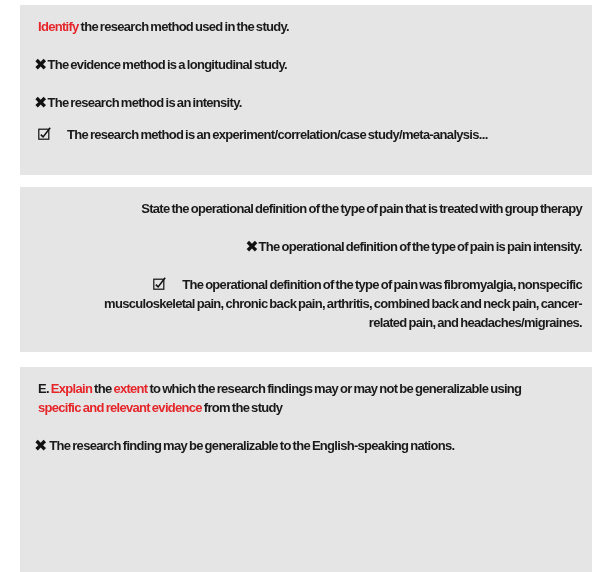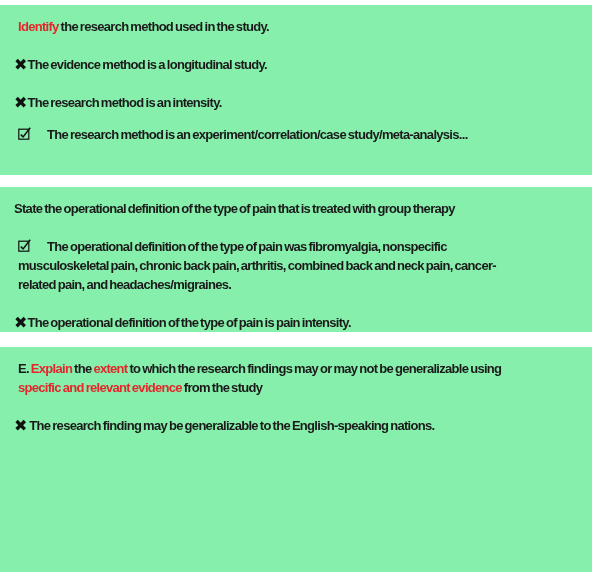--- a/index.html
+++ b/index.html
@@ -9,34 +9,34 @@
     width: 600px;
     height: 572px;
     overflow: hidden;
     font-family: "Liberation Sans", "DejaVu Sans", sans-serif;
   }
   .page {
     padding-top: 5px;
     width: 600px;
   }
   .card {
-    background: #86efac;
-    margin: 0 8px 0 0;
+    background: #e5e5e5;
+    margin: 0 8px 0 20px;
     padding: 12px 10px 0 14px;
     box-sizing: border-box;
     overflow: hidden;
     color: #1a1a1a;
     font-weight: 700;
     font-size: 13px;
     line-height: 19px;
     letter-spacing: -0.7px;
     word-spacing: -1px;
   }
   .card-1 { height: 170px; margin-bottom: 12px; }
-  .card-2 { height: 145px; margin-bottom: 15px; }
+  .card-2 { height: 165px; margin-bottom: 15px; text-align: right; }
   .card-3 { height: 252px; }
   p { margin: 0; }
   .prompt, .atext { white-space: pre-wrap; }
   .indent { margin-left: 4px; }
   .red { color: #e5262b; }
   .answer { margin-top: 19px; }
   .mt-13 { margin-top: 13px; }
   .mt-14 { margin-top: 14px; }
   .mt-30 { margin-top: 30px; }
   .xmark {
@@ -64,27 +64,27 @@
     <p class="answer"><span class="xmark">✖</span><span class="atext">The evidence method is a longitudinal study.</span></p>
     <p class="answer"><span class="xmark">✖</span><span class="atext">The research method is an intensity.</span></p>
     <p class="answer mt-13 indent"><svg class="cbox" width="13" height="13" viewBox="0 0 13 13">
           <rect x="0.8" y="2.2" width="10" height="10"></rect>
           <path d="M2.8 7.6 L5.1 9.9 L12.2 0.8"></path>
         </svg><span class="atext">The research method is an experiment/correlation/case study/meta-analysis...</span></p>
   </section>
 
   <section class="card card-2">
     <p class="prompt"><span>State the operational definition of the type of pain that is treated with group therapy</span></p>
+    <p class="answer"><span class="xmark">✖</span><span class="atext">The operational definition of the type of pain is pain intensity.</span></p>
     <p class="answer indent"><svg class="cbox" width="13" height="13" viewBox="0 0 13 13">
           <rect x="0.8" y="2.2" width="10" height="10"></rect>
           <path d="M2.8 7.6 L5.1 9.9 L12.2 0.8"></path>
         </svg><span class="atext">The operational definition of the type of pain was fibromyalgia, nonspecific
 musculoskeletal pain, chronic back pain, arthritis, combined back and neck pain, cancer-
 related pain, and headaches/migraines.</span></p>
-    <p class="answer"><span class="xmark">✖</span><span class="atext">The operational definition of the type of pain is pain intensity.</span></p>
   </section>
 
   <section class="card card-3">
     <p class="prompt indent"><span>E. </span><span class="red">Explain</span><span> the </span><span class="red">extent</span><span> to which the research findings may or may not be generalizable using
 </span><span class="red">specific and relevant evidence</span><span> from the study</span></p>
     <p class="answer"><span class="xmark">✖</span><span class="atext"> The research finding may be generalizable to the English-speaking nations.</span></p>
   </section>
 
 </div>
 

